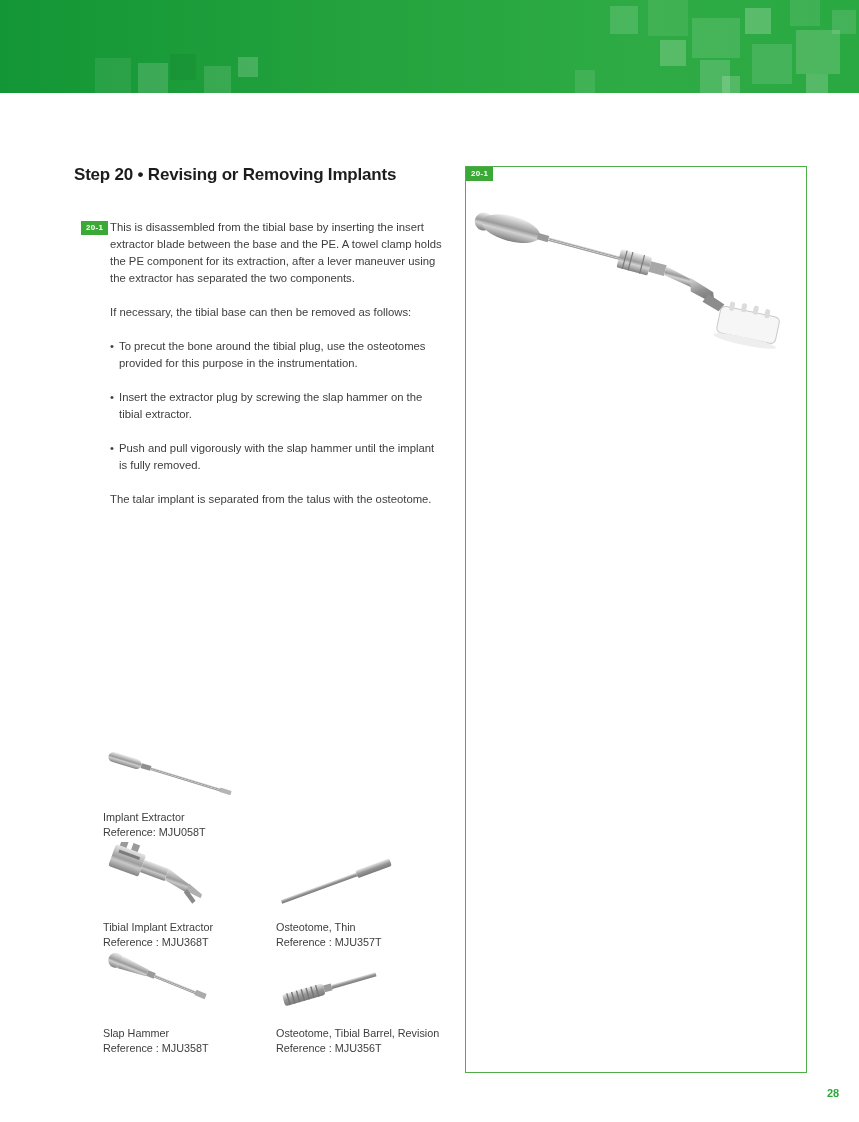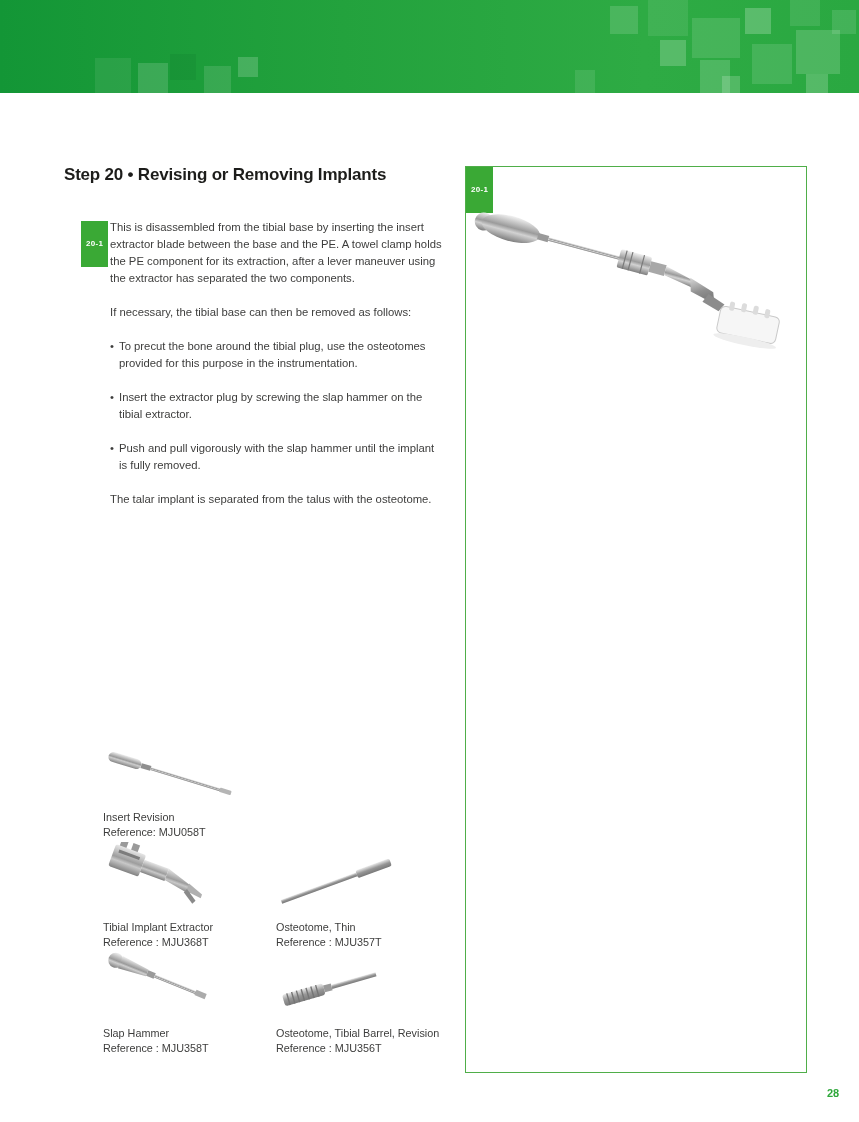--- a/index.html
+++ b/index.html
@@ -22,29 +22,29 @@
   }
   
   .banner{
     position:absolute;left:0;top:0;width:859px;height:93px;
     background:linear-gradient(90deg,#139636 0%,#23a23d 40%,#2eab44 75%,#2aa841 100%);
     overflow:hidden;
   }
   .banner i.sq{position:absolute;display:block;}
   
   .page-title{
-    position:absolute;left:64px;top:165px;
+    position:absolute;left:74px;top:165px;
     margin:0;font-size:17px;font-weight:bold;color:#1d1d1b;
     letter-spacing:-0.2px;
   }
   .badge{
     display:inline-block;
     background:var(--badge-green,#3aa935);
     color:#fff;font-size:8px;font-weight:bold;
-    padding:19px 5px;line-height:1;
+    padding:3px 5px;line-height:1;
     letter-spacing:.3px;
   }
   
   .text-col{position:absolute;left:81px;top:219px;width:372px;}
   .step-badge{position:absolute;left:0;top:2px;}
   .text-col p{
     margin:0 0 17px 29px;
     font-size:11.3px;line-height:17px;width:340px;
   }
   .bullet{
@@ -127,21 +127,21 @@
         </linearGradient>
       </defs>
       <g transform="rotate(17 20 14)">
         <rect x="5" y="9" width="34" height="10" rx="5" fill="url(#grad-a)"></rect>
         <rect x="39" y="11.5" width="10" height="5" fill="#8f8f8f"></rect>
         <rect x="49" y="12.6" width="74" height="3" fill="url(#grad-a)"></rect>
         <rect x="121" y="11.8" width="12" height="4.6" rx="1" fill="#b5b5b5"></rect>
       </g>
     </svg>
     <div class="cap">
-      <span class="name">Insert Revision</span>
+      <span class="name">Implant Extractor</span>
       <span class="ref">Reference: MJU058T</span>
     </div>
   </div>
 
   <div class="instr" id="instr-2">
     <svg class="thumb" width="115" height="74" viewBox="0 0 115 74">
       <defs>
         <linearGradient id="grad-b" x1="0" y1="0" x2="0" y2="1">
           <stop offset="0" stop-color="#e6e6e6"></stop>
             <stop offset=".5" stop-color="#9d9d9d"></stop>

